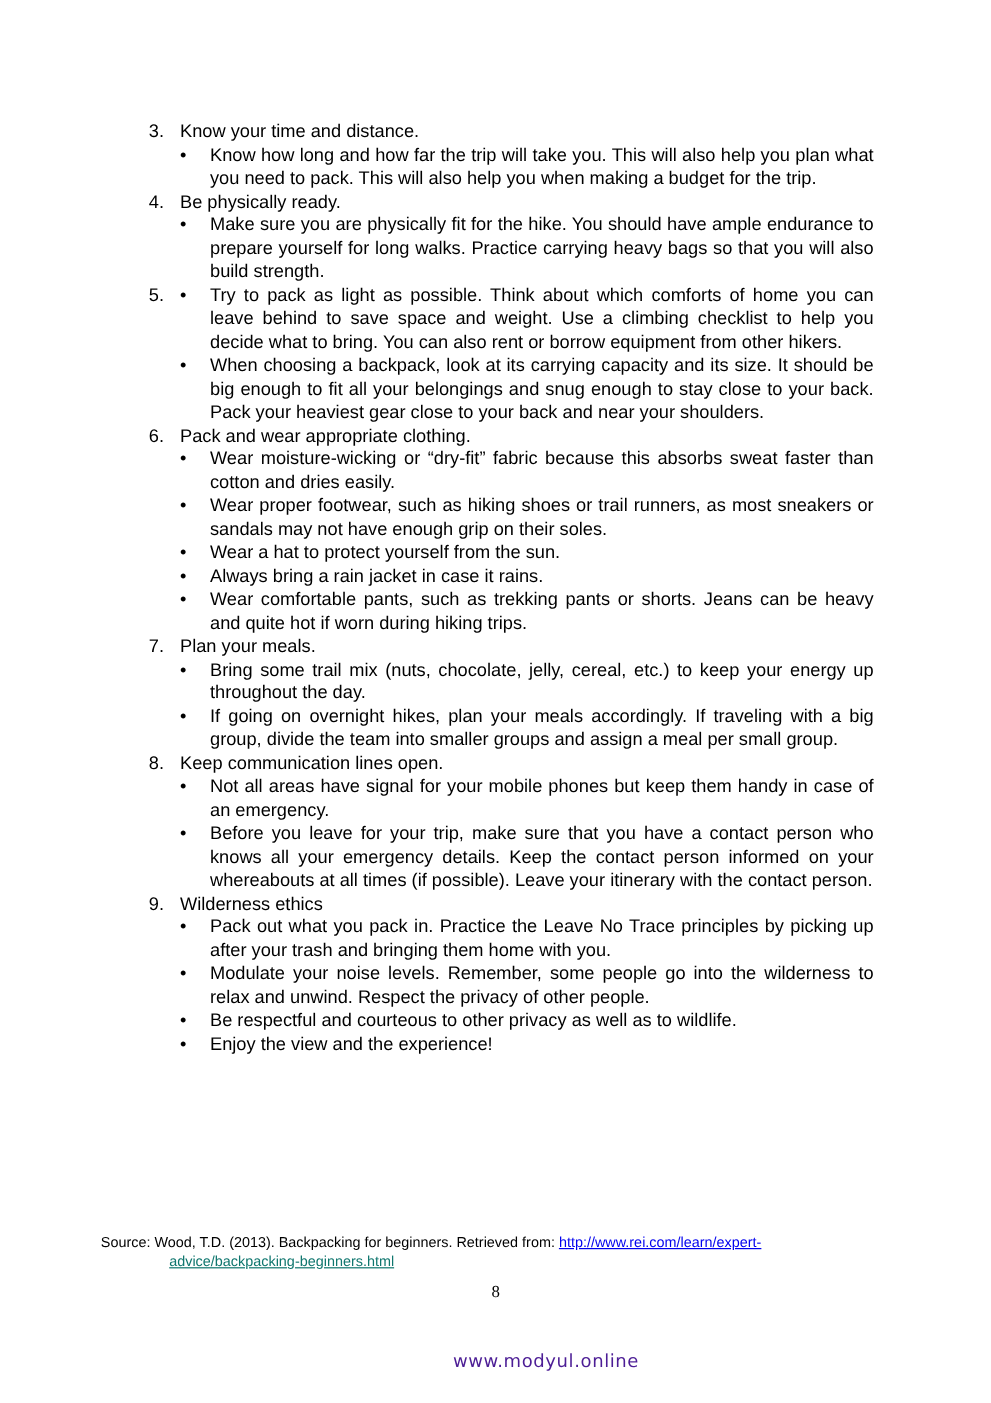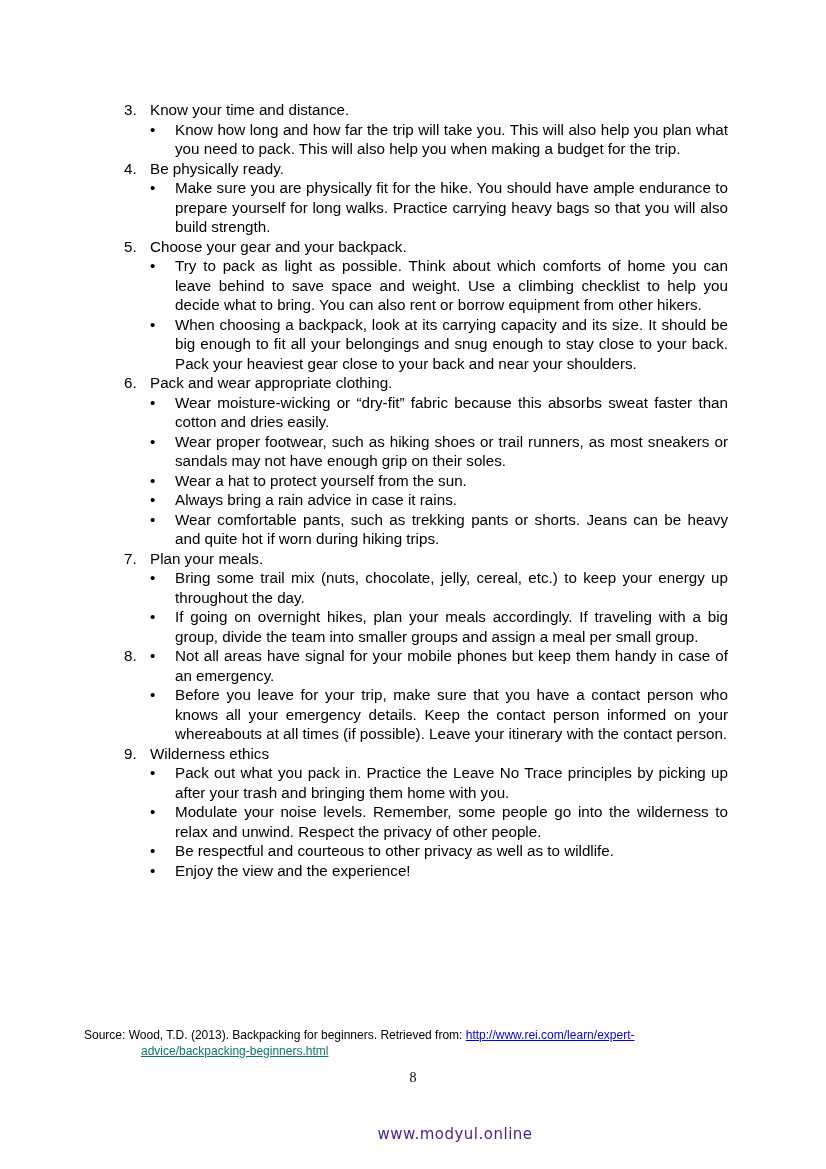--- a/index.html
+++ b/index.html
@@ -47,21 +47,20 @@
       <ul class="bullets">
         <li class="bullet">
             <span class="bullet-dot">•</span>
             <span class="bullet-text">Make sure you are physically fit for the hike. You should have ample endurance to prepare yourself for long walks. Practice carrying heavy bags so that you will also build strength.</span>
           </li>
       </ul>
     </div>
 
     <div class="item">
       <span class="item-num">5.</span>
-      <div>Choose your gear and your backpack.</div>
       <ul class="bullets">
         <li class="bullet">
             <span class="bullet-dot">•</span>
             <span class="bullet-text">Try to pack as light as possible. Think about which comforts of home you can leave behind to save space and weight. Use a climbing checklist to help you decide what to bring. You can also rent or borrow equipment from other hikers.</span>
           </li>
         <li class="bullet">
             <span class="bullet-dot">•</span>
             <span class="bullet-text">When choosing a backpack, look at its carrying capacity and its size. It should be big enough to fit all your belongings and snug enough to stay close to your back. Pack your heaviest gear close to your back and near your shoulders.</span>
           </li>
       </ul>
@@ -78,21 +77,21 @@
         <li class="bullet">
             <span class="bullet-dot">•</span>
             <span class="bullet-text">Wear proper footwear, such as hiking shoes or trail runners, as most sneakers or sandals may not have enough grip on their soles.</span>
           </li>
         <li class="bullet">
             <span class="bullet-dot">•</span>
             <span class="bullet-text">Wear a hat to protect yourself from the sun.</span>
           </li>
         <li class="bullet">
             <span class="bullet-dot">•</span>
-            <span class="bullet-text">Always bring a rain advice in case it rains.</span>
+            <span class="bullet-text">Always bring a rain jacket in case it rains.</span>
           </li>
         <li class="bullet">
             <span class="bullet-dot">•</span>
             <span class="bullet-text">Wear comfortable pants, such as trekking pants or shorts. Jeans can be heavy and quite hot if worn during hiking trips.</span>
           </li>
       </ul>
     </div>
 
     <div class="item">
       <span class="item-num">7.</span>
@@ -104,20 +103,21 @@
           </li>
         <li class="bullet">
             <span class="bullet-dot">•</span>
             <span class="bullet-text">If going on overnight hikes, plan your meals accordingly. If traveling with a big group, divide the team into smaller groups and assign a meal per small group.</span>
           </li>
       </ul>
     </div>
 
     <div class="item">
       <span class="item-num">8.</span>
+      <div>Keep communication lines open.</div>
       <ul class="bullets">
         <li class="bullet">
             <span class="bullet-dot">•</span>
             <span class="bullet-text">Not all areas have signal for your mobile phones but keep them handy in case of an emergency.</span>
           </li>
         <li class="bullet">
             <span class="bullet-dot">•</span>
             <span class="bullet-text">Before you leave for your trip, make sure that you have a contact person who knows all your emergency details. Keep the contact person informed on your whereabouts at all times (if possible). Leave your itinerary with the contact person.</span>
           </li>
       </ul>

